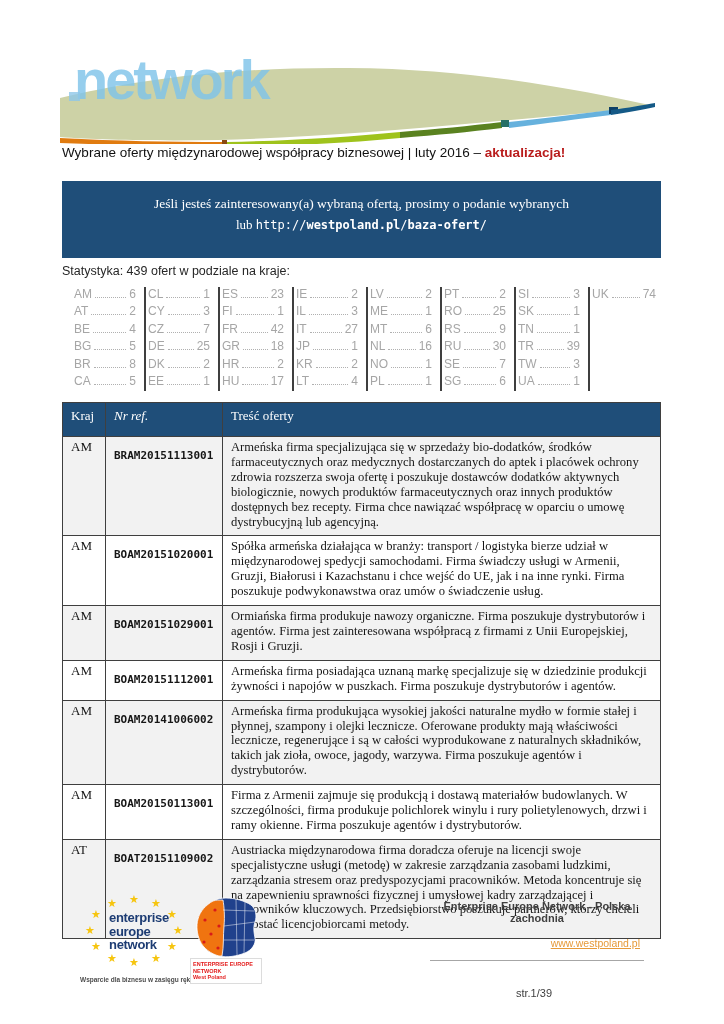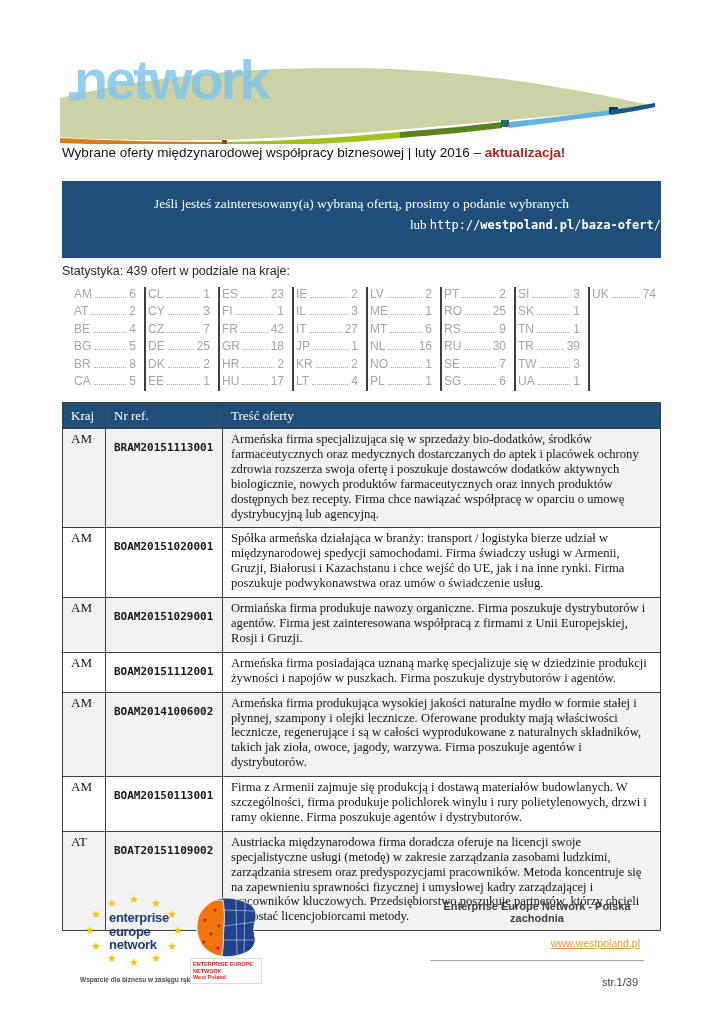--- a/index.html
+++ b/index.html
@@ -26,41 +26,41 @@
   
   .doc-title { position:absolute; left:62px; top:145px; width:620px; font-size:13.5px; color:#111; }
   .doc-title .red { color:#b91c1c; font-weight:bold; }
 
   
   .info-box {
     position:absolute; left:62px; top:181px; width:599px; height:77px;
     background:#1f4e79; color:#ffffff; text-align:center;
     font-family:"Liberation Serif", serif; font-size:13.5px; padding-top:12px; line-height:21px;
   }
-  .info-box .url-line { font-size:13px;text-align:right; }
+  .info-box .url-line { font-size:13px; }
   .info-box .mono { font-family:"DejaVu Sans Mono", monospace; font-size:12px; }
   .info-box .mono b { font-weight:bold; }
 
   
   .stats-heading { position:absolute; left:62px; top:264px; font-size:12.5px; color:#262626; }
   .stats-grid { position:absolute; left:72px; top:287px; width:592px; display:flex; }
   .stat-col { width:74px; padding:0 8px 0 2px; border-right:2px solid #3f3f3f; }
   .stat-col:last-child { border-right:none; }
   .stat-item { display:flex; align-items:baseline; height:17.4px; font-size:12px; color:#a6a6a6; }
   .stat-dots { flex:1; border-bottom:1px dotted #b0b0b0; margin:0 3px 3px 3px; }
 
   
   .offers { position:absolute; left:62px; top:402px; width:599px; border-collapse:collapse; }
   .offers th, .offers td { border:1px solid #3f3f3f; vertical-align:top; }
   .offers thead th {
     background:#1f4e79; color:#ffffff; font-family:"Liberation Serif", serif;
-    font-weight:normal; font-size:13px; text-align:left; padding:5px 8px 4px 8px;
+    font-weight:normal; font-size:13px; text-align:left; padding:5px 8px 12px 8px;
   }
   .col-country { width:43px; }
-  .col-ref { width:117px; }
+  .col-ref { width:117px;font-style:italic; }
   .offers td { font-family:"Liberation Serif", serif; font-size:12.6px; line-height:14.9px; padding:3px 8px 6px 8px; color:#161616; }
   .offers td.ref-cell { font-family:"DejaVu Sans Mono", monospace; font-weight:bold; font-size:11px; white-space:nowrap; padding-top:12px; }
   .offers td.country-cell { font-size:13px; padding-top:3px; }
   .offers tr.shaded td { background:#f2f2f2; }
 
   
   .footer { position:absolute; left:0; top:888px; width:724px; height:120px; }
   .een-logo { position:absolute; left:82px; top:4px; width:104px; height:84px; }
   .een-logo-text {
     position:absolute; left:27px; top:19px; font-size:13px; font-weight:bold;
@@ -71,21 +71,21 @@
   .map-label {
     position:absolute; left:2px; top:62px; width:72px; background:#ffffff;
     border:1px solid #dcdcdc; color:#e31b1b; font-size:5.5px; font-weight:bold;
     line-height:6.5px; padding:2px 2px; text-align:left;
   }
   .footer-right { position:absolute; left:430px; top:12px; width:214px; }
   .footer-org { font-size:11px; font-weight:bold; color:#3f3f3f; text-align:center; }
   .footer-link-row { text-align:right; margin-top:9px; padding-right:4px; }
   .footer-link { font-size:10.5px; color:#e69a38; text-decoration:underline; }
   .footer-rule { margin-top:9px; border-top:1px solid #a6a6a6; width:214px; }
-  .footer-page { margin-top:15px; text-align:right; padding-right:6px; font-size:11px; color:#3f3f3f; }
+  .footer-page { margin-top:26px; text-align:center; padding-right:6px; font-size:11px; color:#3f3f3f; }
 </style>
 </head>
 <body>
 
 <div class="page">
 
   <div class="banner">
     <svg width="600" height="92" viewBox="0 0 600 92">
       <path d="M2,46 C70,30 160,15 290,16 C420,17 520,38 597,54 C560,58 500,64 430,70 C330,79 240,86 160,88 C100,89 40,88 2,85 Z" fill="#cdd2a6"></path>
       <path d="M2,86 C60,89 110,90 166,90 L166,95 C110,95 60,93 2,91 Z" fill="#e07b10"></path>

